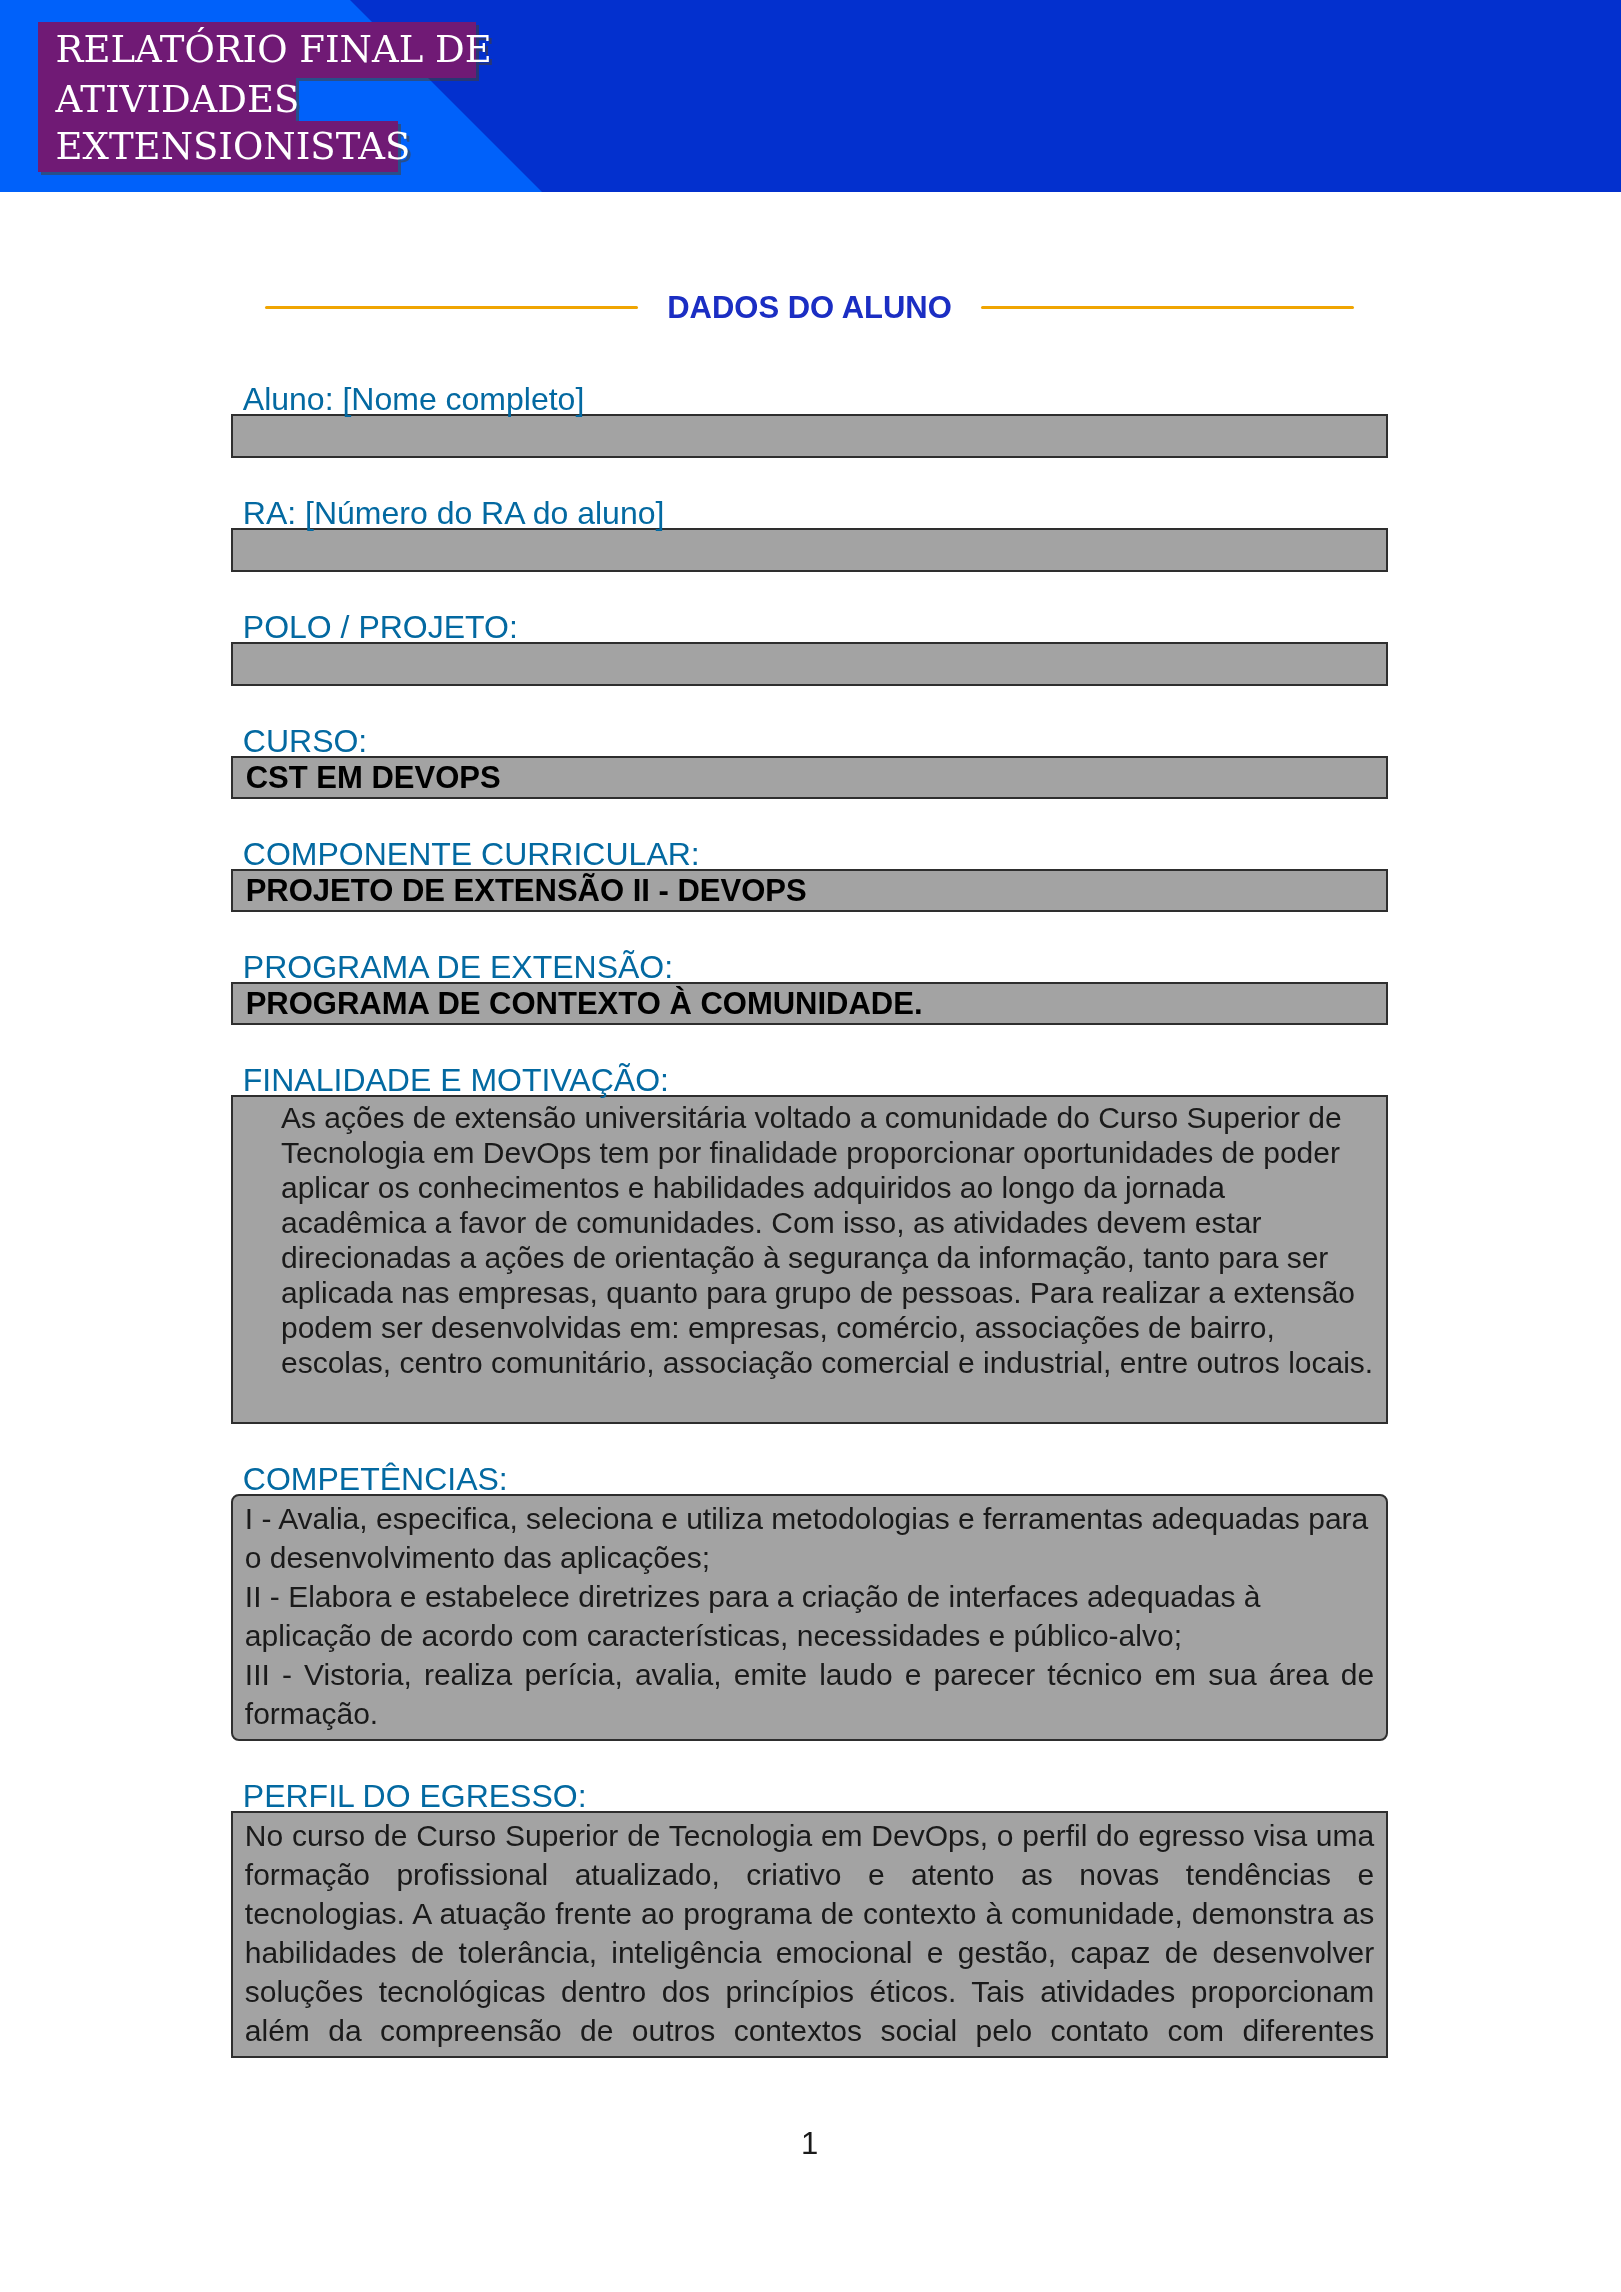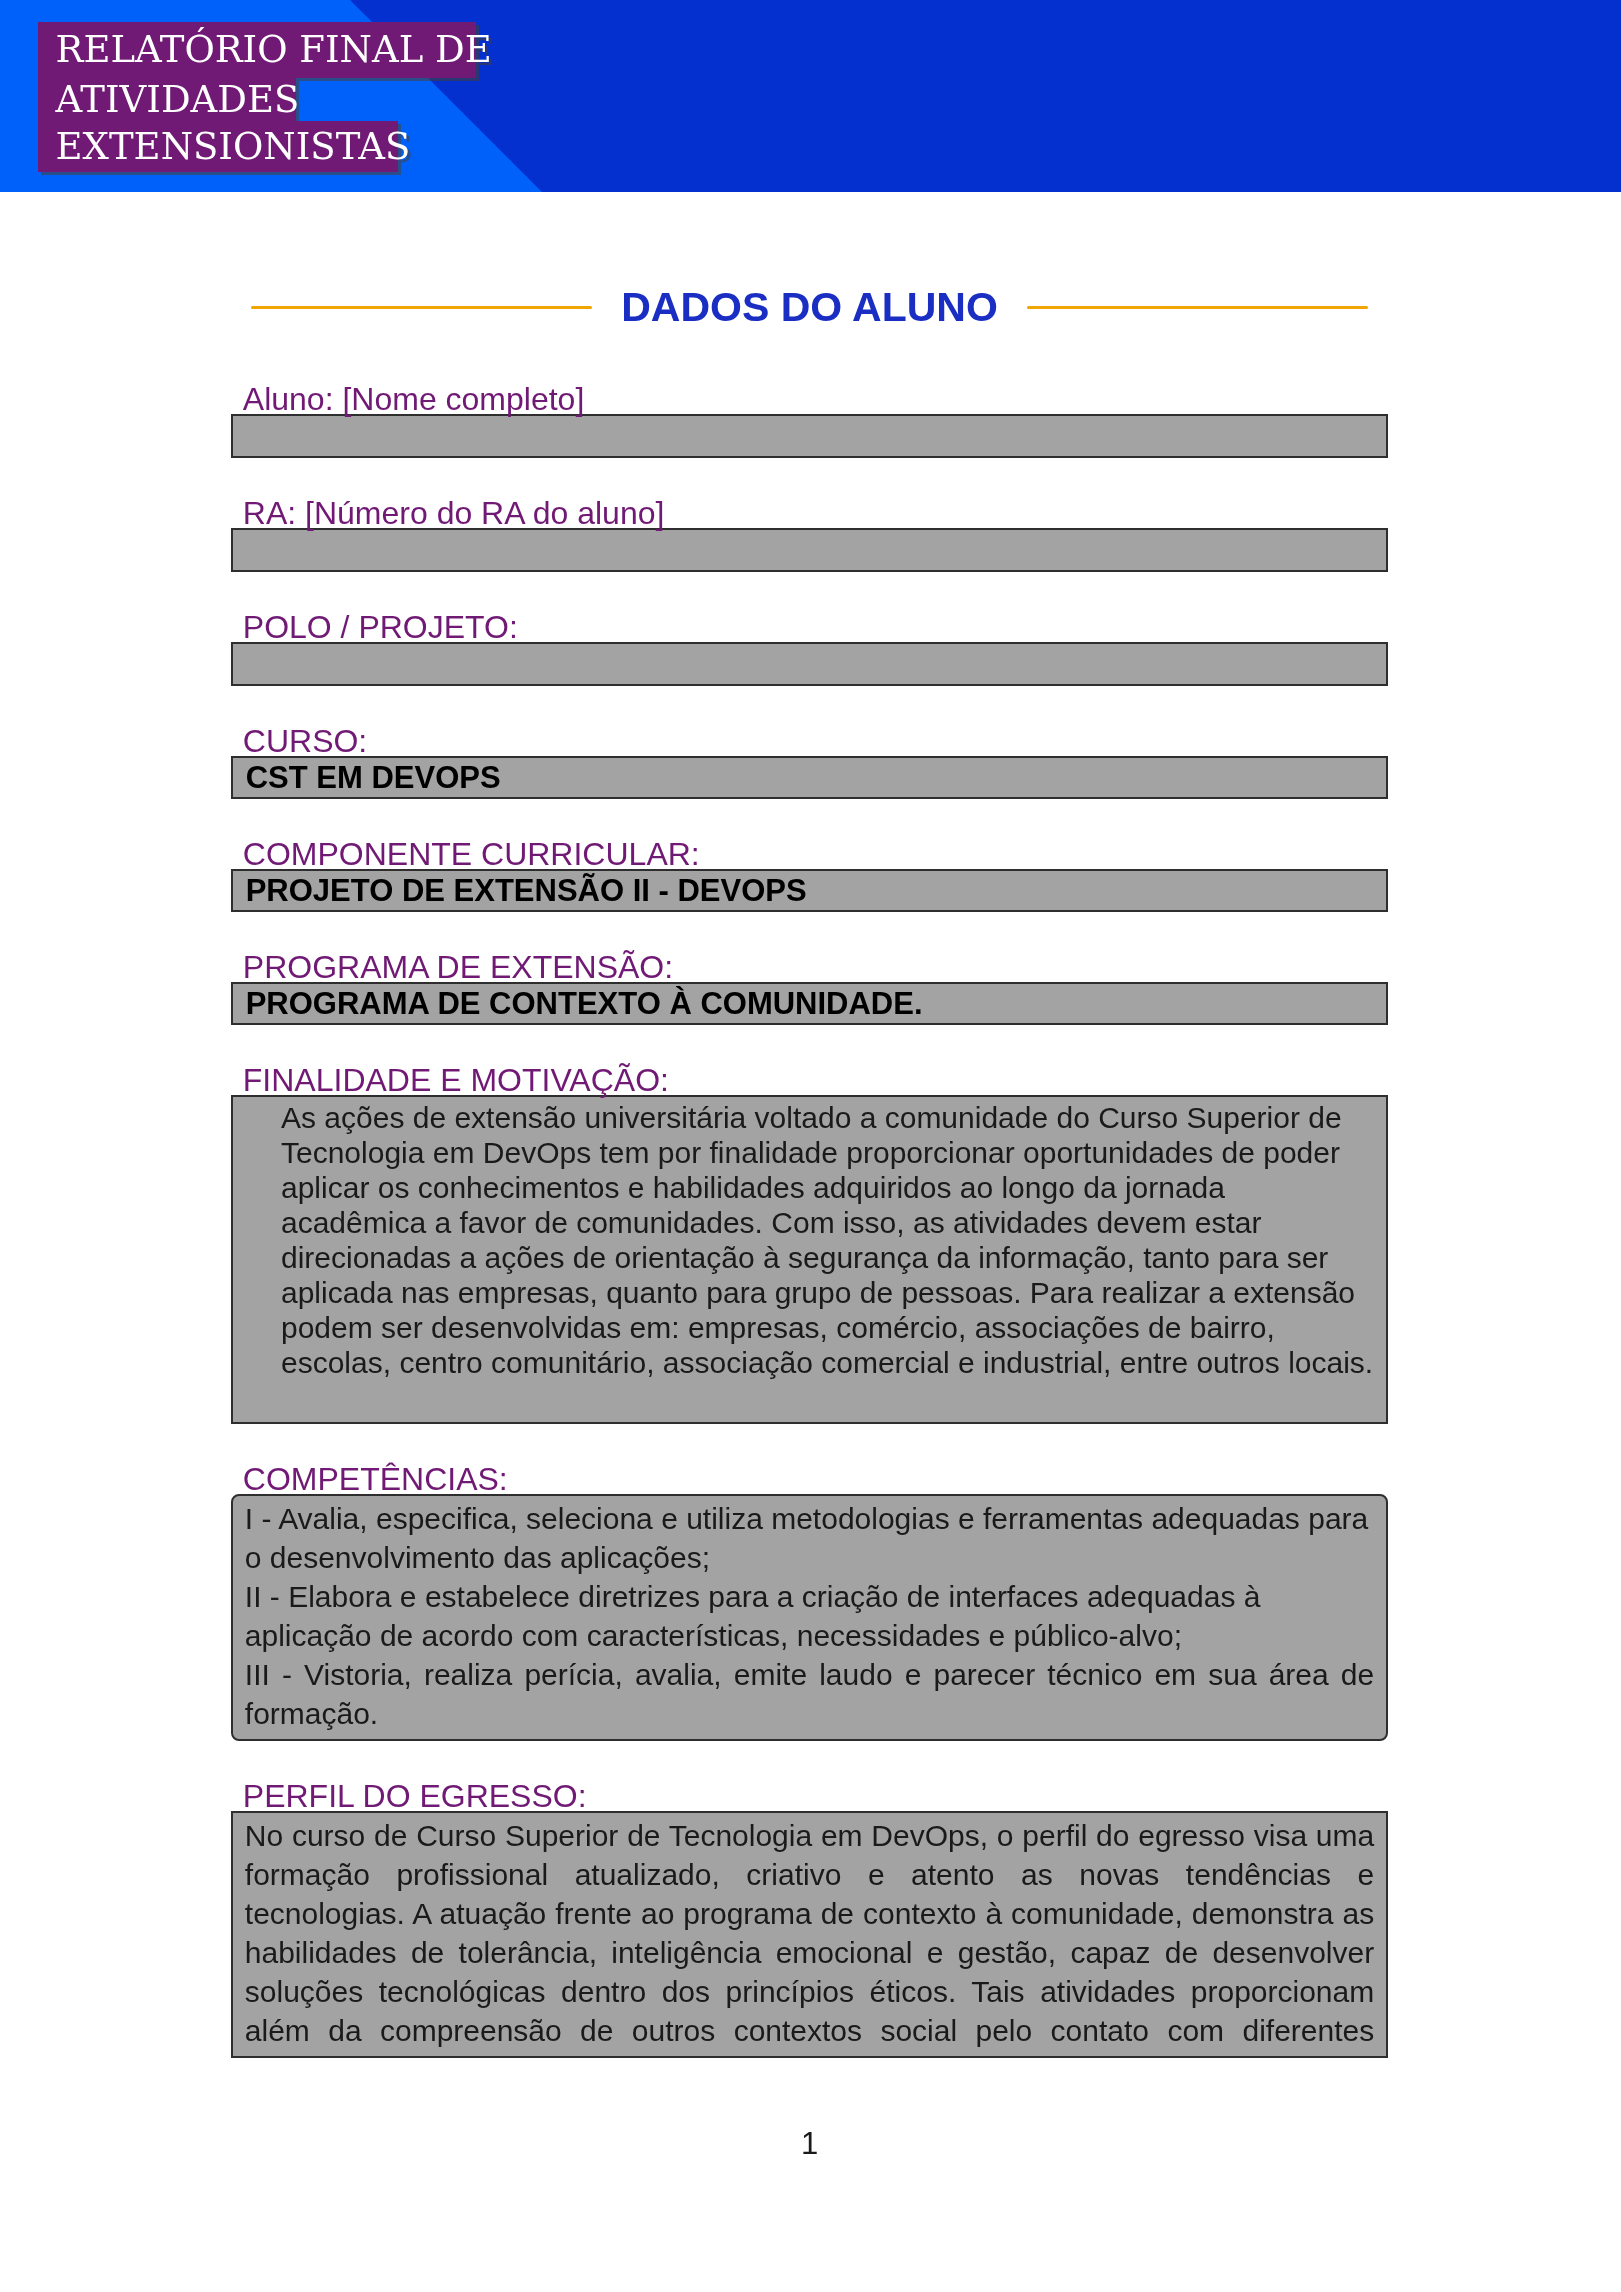--- a/index.html
+++ b/index.html
@@ -17,25 +17,25 @@
   .banner-row.r1{width:420px;height:56px;}
   .banner-row.r2{width:240px;height:43px;}
   .banner-row.r3{width:342px;height:51px;}
 
   
   .sheet{position:relative;width:1157px;margin-left:231px;}
 
   .title-row{display:flex;align-items:center;justify-content:center;gap:29px;
     margin-top:94px;height:43px;padding:0 19.6px;}
   .gold-rule{flex:1;max-width:373px;height:3.9px;background:#F0A502;border-radius:2px;}
-  .doc-title{color:#1B2EC3;font-size:41px;font-weight:bold;line-height:43px;white-space:nowrap;}
+  .doc-title{color:#1B2EC3;font-size:31px;font-weight:bold;line-height:43px;white-space:nowrap;}
 
   .field{margin-top:41px;}
   .field.first{margin-top:56px;}
-  .field-label{color:#701a75;font-size:32px;line-height:29px;margin-left:11.8px;white-space:nowrap;}
+  .field-label{color:#0369a1;font-size:32px;line-height:29px;margin-left:11.8px;white-space:nowrap;}
   .fbox{box-sizing:border-box;width:1157px;background:#a3a3a3;border:2px solid #2E2E2E;}
   .fbox.input{height:44px;}
   .fbox.value{height:43px;display:flex;align-items:center;padding-left:12.7px;
     font-size:31px;font-weight:bold;color:#000000;white-space:nowrap;overflow:hidden;}
   .fbox.para{padding:2.9px 11.8px 0 11.8px;color:#1A1A1A;overflow:hidden;}
   .fbox.para p{margin:0;font-size:30px;}
   .fbox.finalidade{height:329px;padding-left:48px;}
   .fbox.finalidade p{line-height:35px;text-align:left;}
   .fbox.competencias{height:247px;border-radius:8px;}
   .fbox.competencias p{line-height:39px;}

